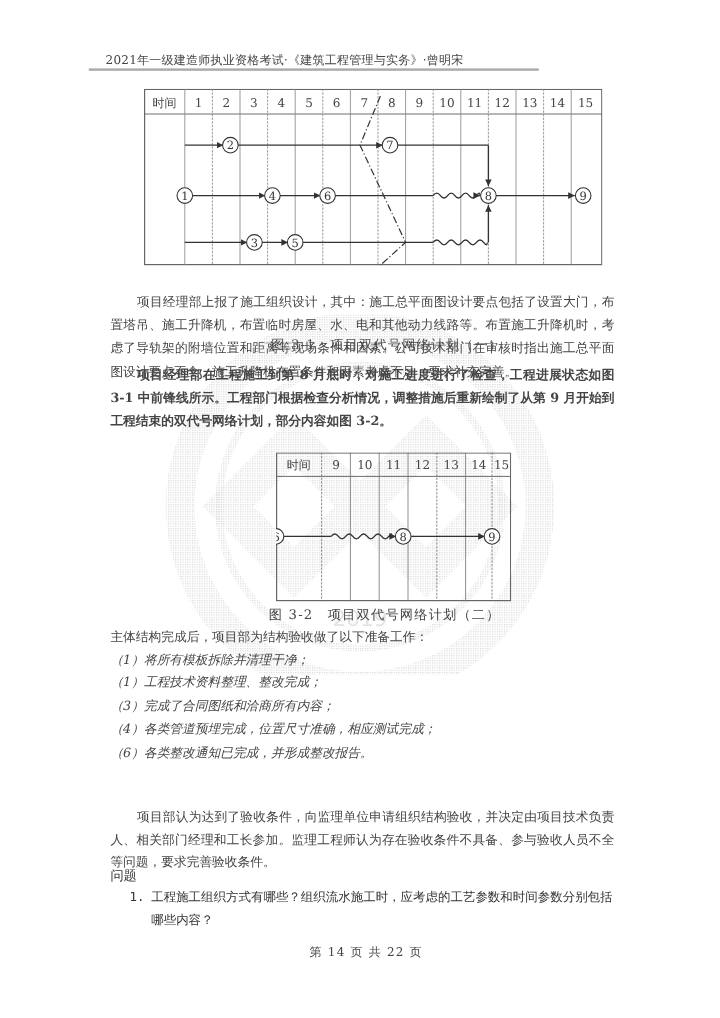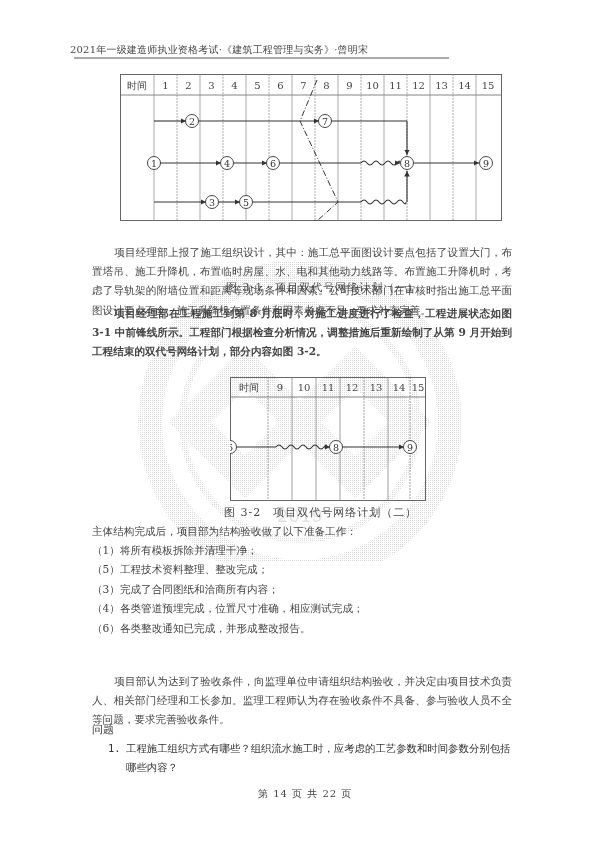--- a/index.html
+++ b/index.html
@@ -1,19 +1,19 @@
 <!DOCTYPE html>
 <html><head>
 <meta charset="utf-8">
 <style>
   html, body { margin:0; padding:0; background:#ffffff; }
   body { width:600px; height:848px; position:relative; overflow:hidden;
          font-family:"DejaVu Serif", "Liberation Serif", serif; color:#333; }
   .page { position:absolute; left:0; top:0; width:600px; height:848px; }
-  .header { position:absolute; left:70px; top:43px; font-size:10px; color:#444; letter-spacing:0.2px; white-space:nowrap; }
+  .header { position:absolute; left:88px; top:43px; font-size:10px; color:#444; letter-spacing:0.2px; white-space:nowrap; }
   .header-rule { position:absolute; left:74px; top:57px; width:375px; height:2px; background:#aaa; }
 
   .watermark { position:absolute; left:110px; top:262px; width:380px; height:300px; pointer-events:none; opacity:0.55; }
 
   .fig { position:absolute;padding-left:12px; }
   .fig svg { display:block; }
   .caption { position:absolute; font-size:11px; color:#444; white-space:nowrap; letter-spacing:1px; }
 
   .para { position:absolute; left:92px; width:420px; font-size:10.6px; line-height:19.2px; color:#444; text-align:justify; }
   .para .indent { display:inline-block; width:22px; }
@@ -219,23 +219,23 @@
           </g>
       </g>
     </svg>
   </div>
   <div class="caption" style="left:212px;top:505px;padding-left:12px;">图 3-2　项目双代号网络计划（二）</div>
 
   <div class="para" style="top:522px;">
     <span>主体结构完成后，项目部为结构验收做了以下准备工作：</span>
   </div>
 
-  <div class="list" style="top:541px;">
+  <div class="list" style="top:541px;font-style:italic;">
     <div>（1）将所有模板拆除并清理干净；</div>
-    <div>（5）工程技术资料整理、整改完成；</div>
+    <div>（1）工程技术资料整理、整改完成；</div>
     <div>（3）完成了合同图纸和洽商所有内容；</div>
     <div>（4）各类管道预埋完成，位置尺寸准确，相应测试完成；</div>
     <div>（6）各类整改通知已完成，并形成整改报告。</div>
   </div>
 
   <div class="para" style="top:672px;">
     <span class="indent"></span><span>项目部认为达到了验收条件，向监理单位申请组织结构验收，并决定由项目技术负责人、相关部门经理和工长参加。监理工程师认为存在验收条件不具备、参与验收人员不全等问题，要求完善验收条件。</span>
   </div>
 
   <div class="q-title">问题</div>

